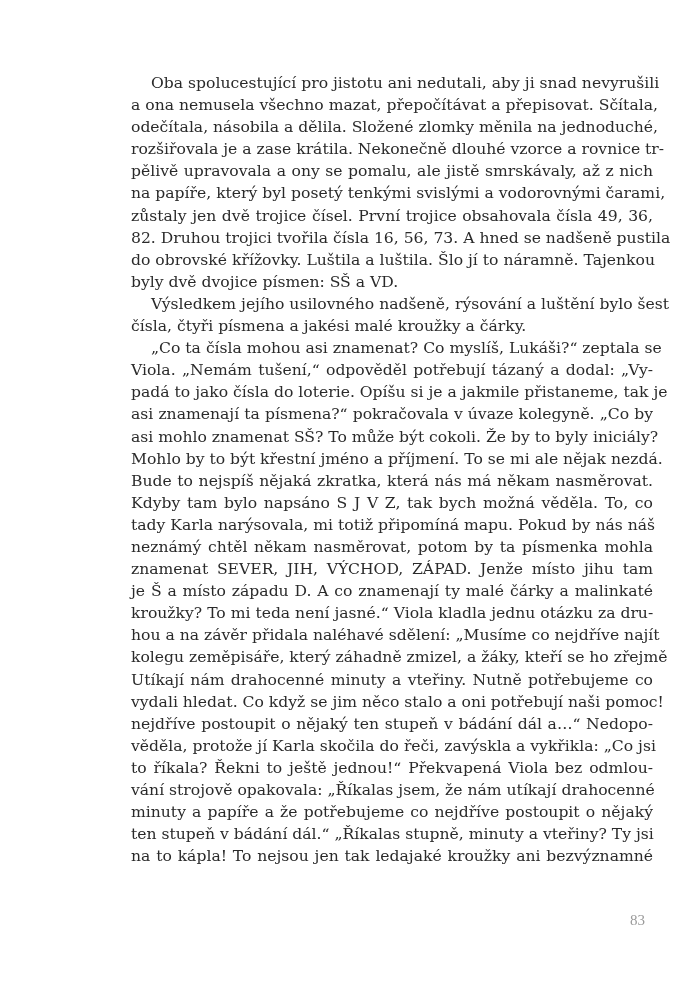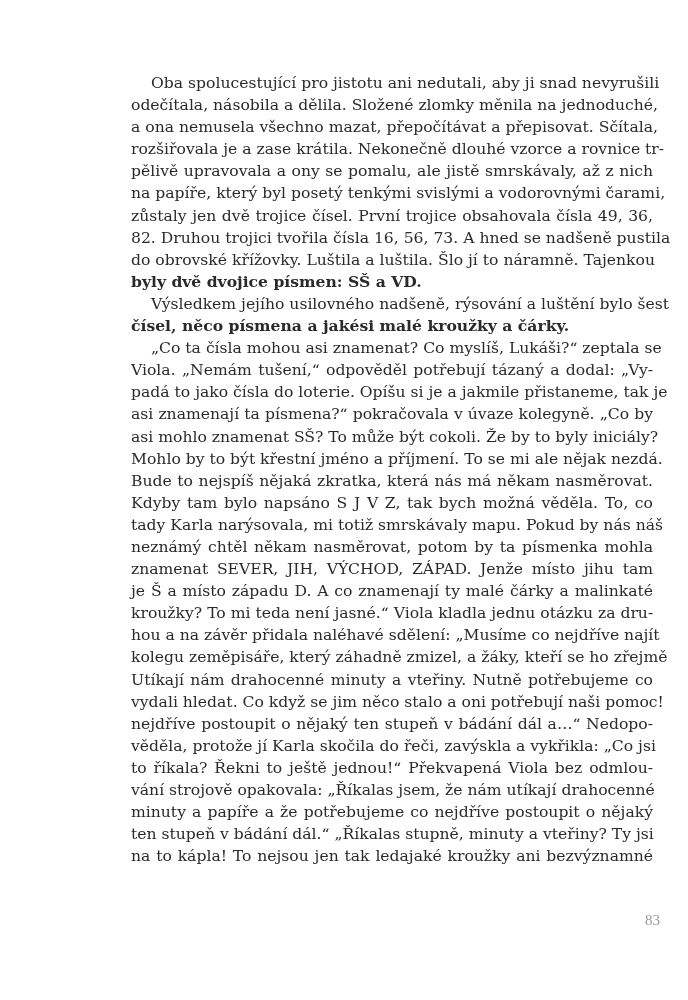--- a/index.html
+++ b/index.html
@@ -5,58 +5,58 @@
   html, body { margin: 0; padding: 0; background: #ffffff; }
   body { width: 688px; height: 1000px; position: relative; overflow: hidden; }
   .page { position: absolute; left: 0; top: 0; width: 688px; height: 945px; background: #ffffff; }
   .text-block {
     position: absolute; left: 131px; top: 72px; width: 522px;
     font-family: "DejaVu Serif", "Liberation Serif", serif;
     font-size: 15.6px; line-height: 22.1px; color: #2a2a2a;
     text-align: justify; hyphens: manual;
   }
   .line { display: block; text-align: justify; text-align-last: justify; white-space: nowrap; }
-  .line.last { text-align-last: left; font-weight: bold; }
+  .line.last { text-align-last: left; }
   .line.indent { padding-left: 20px; }
   .page-number {
-    position: absolute; left: 630px; top: 912px; width: 30px; text-align: right;
+    position: absolute; left: 630px; top: 912px; width: 30px; 
     font-family: "Liberation Serif", "DejaVu Serif", serif; font-size: 15px; color: #9a9a9a;
   }
 </style>
 </head>
 <body>
 
 <div class="page">
   <div class="text-block" id="text-block">
       <div>
         <span class="line indent">Oba spolucestující pro jistotu ani nedutali, aby ji snad nevyrušili</span>
+        <span class="line">a ona nemusela všechno mazat, přepočítávat a přepisovat. Sčítala,</span>
         <span class="line">odečítala, násobila a dělila. Složené zlomky měnila na jednoduché,</span>
-        <span class="line">a ona nemusela všechno mazat, přepočítávat a přepisovat. Sčítala,</span>
         <span class="line">rozšiřovala je a zase krátila. Nekonečně dlouhé vzorce a rovnice tr-</span>
         <span class="line">pělivě upravovala a ony se pomalu, ale jistě smrskávaly, až z nich</span>
         <span class="line">na papíře, který byl posetý tenkými svislými a vodorovnými čarami,</span>
         <span class="line">zůstaly jen dvě trojice čísel. První trojice obsahovala čísla 49, 36,</span>
         <span class="line">82. Druhou trojici tvořila čísla 16, 56, 73. A hned se nadšeně pustila</span>
         <span class="line">do obrovské křížovky. Luštila a luštila. Šlo jí to náramně. Tajenkou</span>
         <span class="line last">byly dvě dvojice písmen: SŠ a VD.</span>
       </div>
       <div>
         <span class="line indent">Výsledkem jejího usilovného nadšeně, rýsování a luštění bylo šest</span>
-        <span class="line last">čísel, něco písmena a jakési malé kroužky a čárky.</span>
+        <span class="line last">čísla, čtyři písmena a jakési malé kroužky a čárky.</span>
       </div>
       <div>
         <span class="line indent">„Co ta čísla mohou asi znamenat? Co myslíš, Lukáši?“ zeptala se</span>
         <span class="line">Viola. „Nemám tušení,“ odpověděl potřebují tázaný a dodal: „Vy-</span>
         <span class="line">padá to jako čísla do loterie. Opíšu si je a jakmile přistaneme, tak je</span>
         <span class="line">asi znamenají ta písmena?“ pokračovala v úvaze kolegyně. „Co by</span>
         <span class="line">asi mohlo znamenat SŠ? To může být cokoli. Že by to byly iniciály?</span>
         <span class="line">Mohlo by to být křestní jméno a příjmení. To se mi ale nějak nezdá.</span>
         <span class="line">Bude to nejspíš nějaká zkratka, která nás má někam nasměrovat.</span>
         <span class="line">Kdyby tam bylo napsáno S J V Z, tak bych možná věděla. To, co</span>
-        <span class="line">tady Karla narýsovala, mi totiž smrskávaly mapu. Pokud by nás náš</span>
+        <span class="line">tady Karla narýsovala, mi totiž připomíná mapu. Pokud by nás náš</span>
         <span class="line">neznámý chtěl někam nasměrovat, potom by ta písmenka mohla</span>
         <span class="line">znamenat SEVER, JIH, VÝCHOD, ZÁPAD. Jenže místo jihu tam</span>
         <span class="line">je Š a místo západu D. A co znamenají ty malé čárky a malinkaté</span>
         <span class="line">kroužky? To mi teda není jasné.“ Viola kladla jednu otázku za dru-</span>
         <span class="line">hou a na závěr přidala naléhavé sdělení: „Musíme co nejdříve najít</span>
         <span class="line">kolegu zeměpisáře, který záhadně zmizel, a žáky, kteří se ho zřejmě</span>
         <span class="line">Utíkají nám drahocenné minuty a vteřiny. Nutně potřebujeme co</span>
         <span class="line">vydali hledat. Co když se jim něco stalo a oni potřebují naši pomoc!</span>
         <span class="line">nejdříve postoupit o nějaký ten stupeň v bádání dál a…“ Nedopo-</span>
         <span class="line">věděla, protože jí Karla skočila do řeči, zavýskla a vykřikla: „Co jsi</span>

